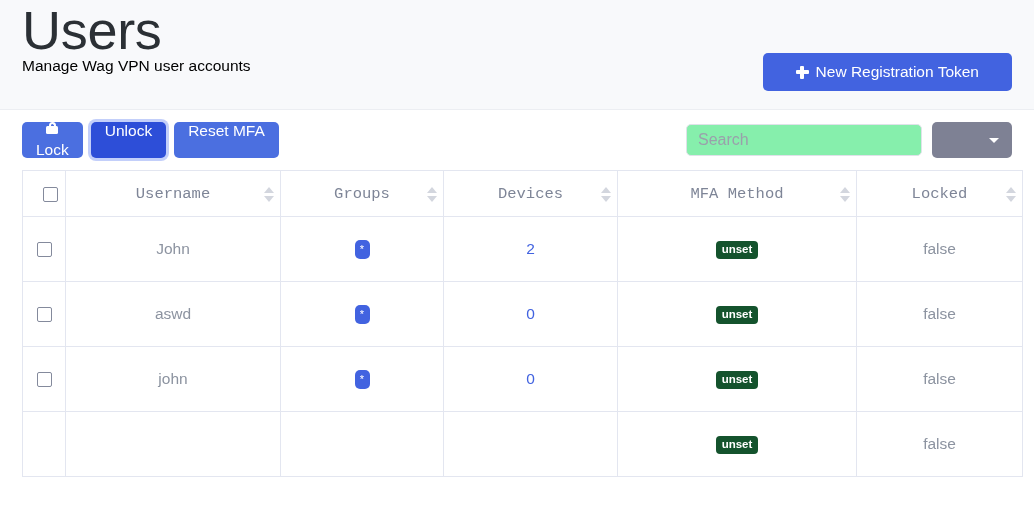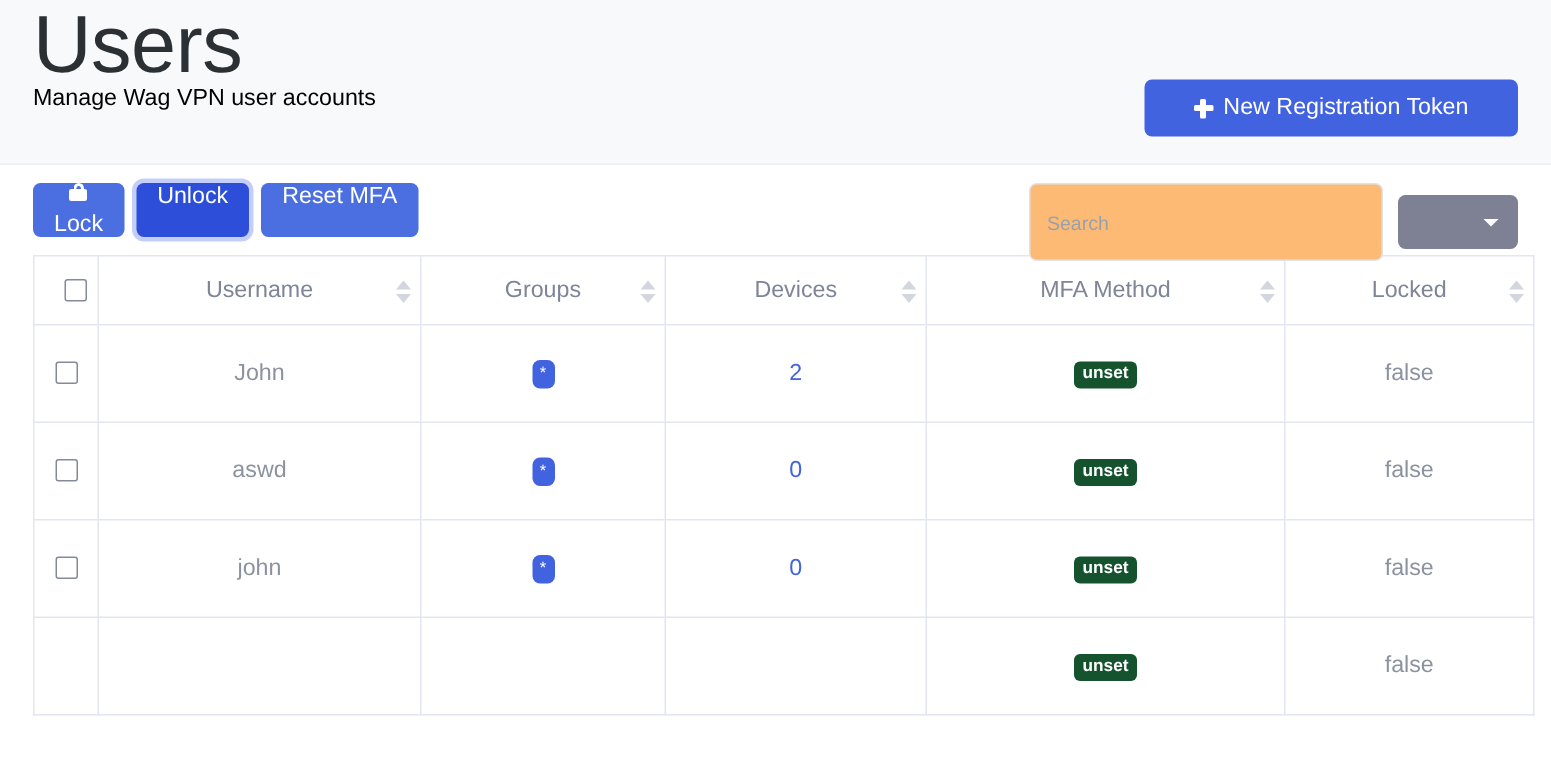--- a/index.html
+++ b/index.html
@@ -132,28 +132,28 @@
 
   .toolbar-right {
     position: absolute;
     right: 22px;
     top: 12px;
     display: flex;
     align-items: center;
   }
   .search-input {
     width: 236px;
-    height: 52px;
+    height: 32px;
     border: 1px solid #dfe2e9;
     border-radius: 5px;
     padding: 0 11px;
-    font-size: 13px;
+    font-size: 16px;
     font-family: inherit;
     color: #4a4f57;
-    background: #fdba74;
+    background: #86efac;
     outline: none;
   }
   .search-input::placeholder { color: #9aa0ab; }
   .dropdown-btn {
     width: 80px;
     height: 36px;
     background: #7e8194;
     border: none;
     border-radius: 5px;
     margin-left: 10px;
@@ -195,21 +195,21 @@
 
   .col-check { width: 43px; }
   .col-user  { width: 215px; }
   .col-group { width: 163px; }
   .col-dev   { width: 174px; }
   .col-mfa   { width: 239px; }
   .col-lock  { width: 166px; }
 
   .hdr-inner {
     display: flex; align-items: flex-start; justify-content: center;
-    position: relative; width: 100%;
+    position: relative; width: 100%; font-family: Liberation Mono, monospace;
   }
   .sort-carets {
     position: absolute;
     right: -14px;
     top: 50%;
     margin-top: -8px;
     width: 10px; height: 16px;
   }
   .sort-carets i {
     position:absolute; left:0; width:0; height:0;

